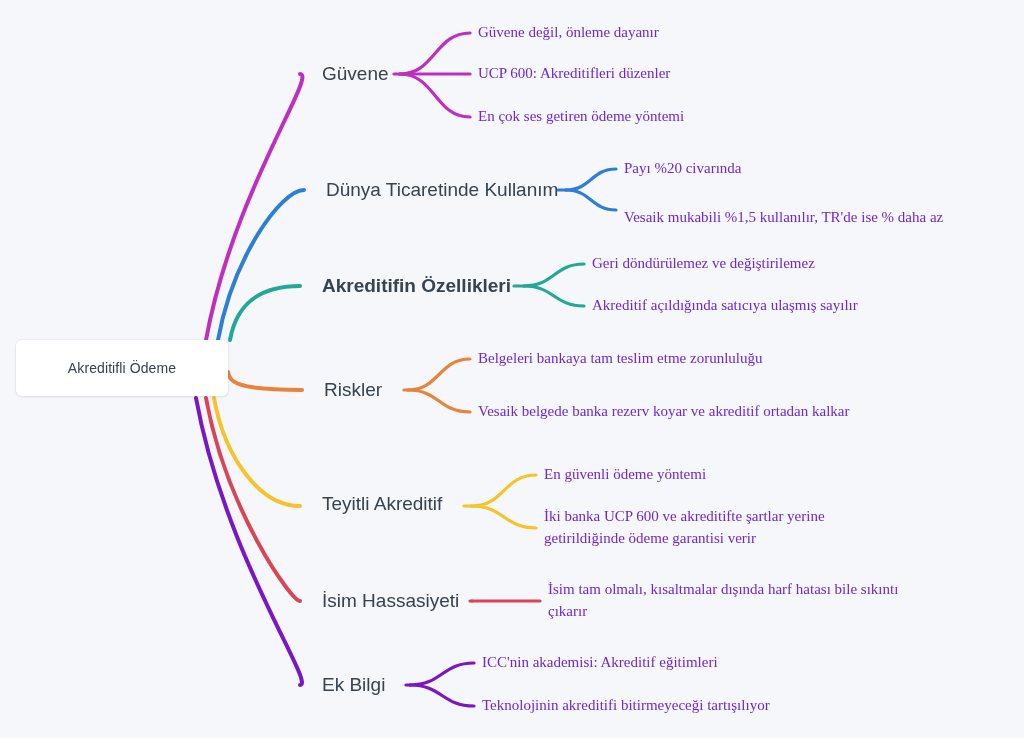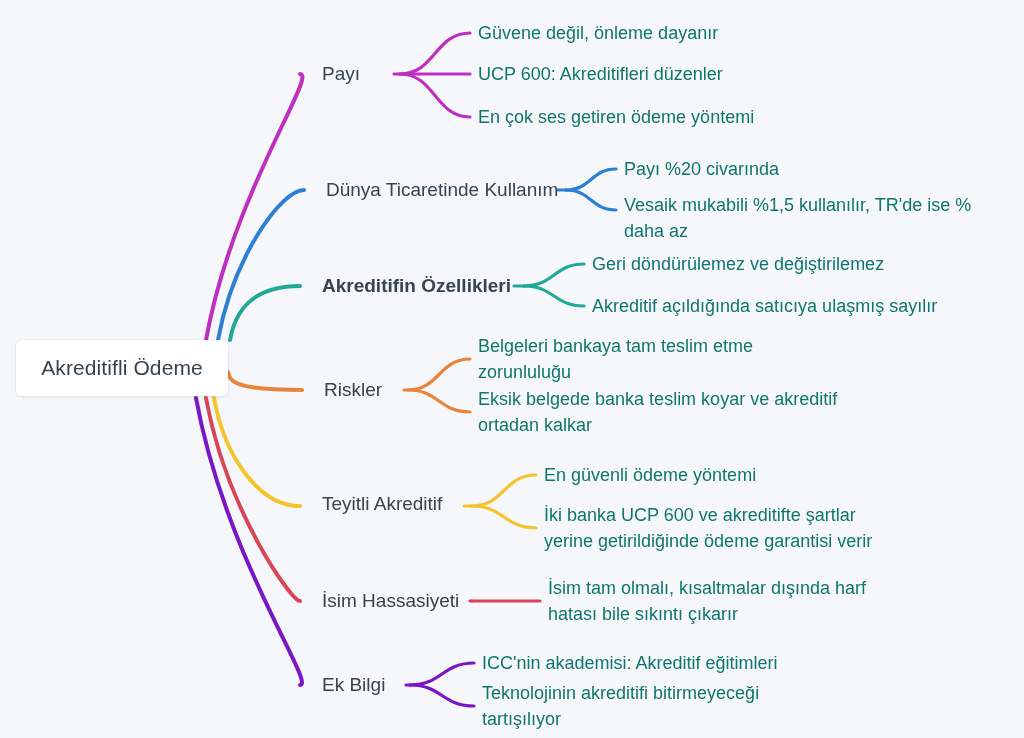--- a/index.html
+++ b/index.html
@@ -29,39 +29,40 @@
     position: absolute;
     background: #ffffff;
     border-radius: 6px;
     box-shadow: 0 1px 3px rgba(40,50,70,0.10), 0 0 0 1px rgba(40,50,70,0.03);
     display: flex;
     align-items: center;
     justify-content: center;
     box-sizing: border-box;
   }
   .root-label {
-    font-size: 21px;
+    font-size: 14px;
     color: #37434f;
     letter-spacing: 0.1px;
     white-space: nowrap;
   }
   .branch-label {
     position: absolute;
     font-size: 19px;
     color: #37434f;
     white-space: nowrap;
     line-height: 1.15;
     transform: translateY(-50%);
   }
   .leaf-label {
     position: absolute;
-    font-size: 18px;
-    color: #0f766e;
+    font-size: 15px;
+    color: #6d28d9;
     line-height: 1.45;
     transform: translateY(-50%);
+    font-family: Liberation Serif, serif;
   }
   .leaf-label.wrapped {
     transform: translateY(-50%);
   }
 </style>
 </head>
 <body>
 
 <div id="mindmap-canvas">
 
@@ -94,33 +95,33 @@
       <path d="M 406 685 L 410 685" fill="none" stroke="#7a17c4" stroke-width="3.2" stroke-linecap="round"></path>
       <path d="M 410 685 C 442 685, 442 663, 474 663" fill="none" stroke="#7a17c4" stroke-width="3.2" stroke-linecap="round"></path>
       <path d="M 410 685 C 442 685, 442 706, 474 706" fill="none" stroke="#7a17c4" stroke-width="3.2" stroke-linecap="round"></path>
     </svg>
 
   <div class="root-node" style="left: 16px; top: 340px; width: 212px; height: 56px; background: rgb(255, 255, 255);">
     <span class="root-label" style="color: rgb(55, 67, 79);">Akreditifli Ödeme</span>
   </div>
 
   <div id="labels">
-      <div class="branch-label" style="left: 322px; top: 74px;">Payı</div>
+      <div class="branch-label" style="left: 322px; top: 74px;">Güvene</div>
       <div class="leaf-label" style="left: 478px; top: 33px; width: 260px;">Güvene değil, önleme dayanır</div>
       <div class="leaf-label" style="left: 478px; top: 74px; width: 270px;">UCP 600: Akreditifleri düzenler</div>
       <div class="leaf-label" style="left: 478px; top: 117px; width: 290px;">En çok ses getiren ödeme yöntemi</div>
       <div class="branch-label" style="left: 326px; top: 190px;">Dünya Ticaretinde Kullanım</div>
       <div class="leaf-label" style="left: 624px; top: 169px; width: 180px;">Payı %20 civarında</div>
       <div class="leaf-label" style="left: 624px; top: 210px; width: 390px; margin-top: 8px;">Vesaik mukabili %1,5 kullanılır, TR'de ise % daha az</div>
       <div class="branch-label" style="left: 322px; top: 286px; font-weight: bold;">Akreditifin Özellikleri</div>
       <div class="leaf-label" style="left: 592px; top: 264px; width: 300px;">Geri döndürülemez ve değiştirilemez</div>
       <div class="leaf-label" style="left: 592px; top: 306px; width: 350px;">Akreditif açıldığında satıcıya ulaşmış sayılır</div>
       <div class="branch-label" style="left: 324px; top: 390px;">Riskler</div>
       <div class="leaf-label" style="left: 478px; top: 359px; width: 360px;">Belgeleri bankaya tam teslim etme zorunluluğu</div>
-      <div class="leaf-label wrapped" style="left: 478px; top: 412px; width: 380px;">Eksik belgede banka teslim koyar ve akreditif ortadan kalkar</div>
+      <div class="leaf-label wrapped" style="left: 478px; top: 412px; width: 380px;">Vesaik belgede banka rezerv koyar ve akreditif ortadan kalkar</div>
       <div class="branch-label" style="left: 322px; top: 504px;">Teyitli Akreditif</div>
       <div class="leaf-label" style="left: 544px; top: 475px; width: 230px;">En güvenli ödeme yöntemi</div>
       <div class="leaf-label wrapped" style="left: 544px; top: 528px; width: 340px;">İki banka UCP 600 ve akreditifte şartlar yerine getirildiğinde ödeme garantisi verir</div>
       <div class="branch-label" style="left: 322px; top: 601px;">İsim Hassasiyeti</div>
       <div class="leaf-label wrapped" style="left: 548px; top: 601px; width: 370px;">İsim tam olmalı, kısaltmalar dışında harf hatası bile sıkıntı çıkarır</div>
       <div class="branch-label" style="left: 322px; top: 685px;">Ek Bilgi</div>
       <div class="leaf-label" style="left: 482px; top: 663px; width: 300px;">ICC'nin akademisi: Akreditif eğitimleri</div>
       <div class="leaf-label" style="left: 482px; top: 706px; width: 330px;">Teknolojinin akreditifi bitirmeyeceği tartışılıyor</div>
     </div>
 

